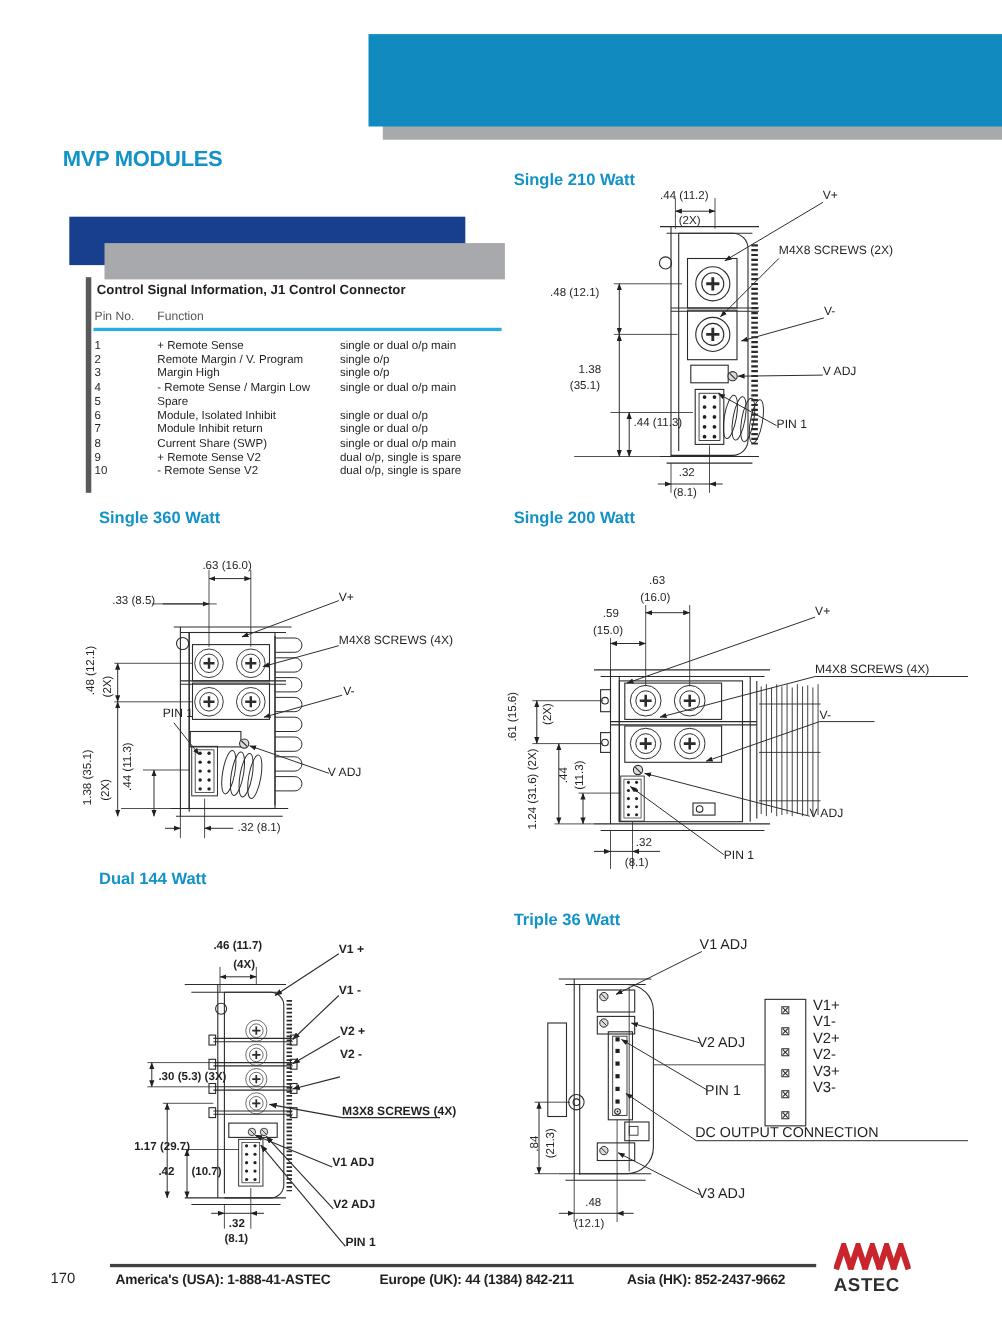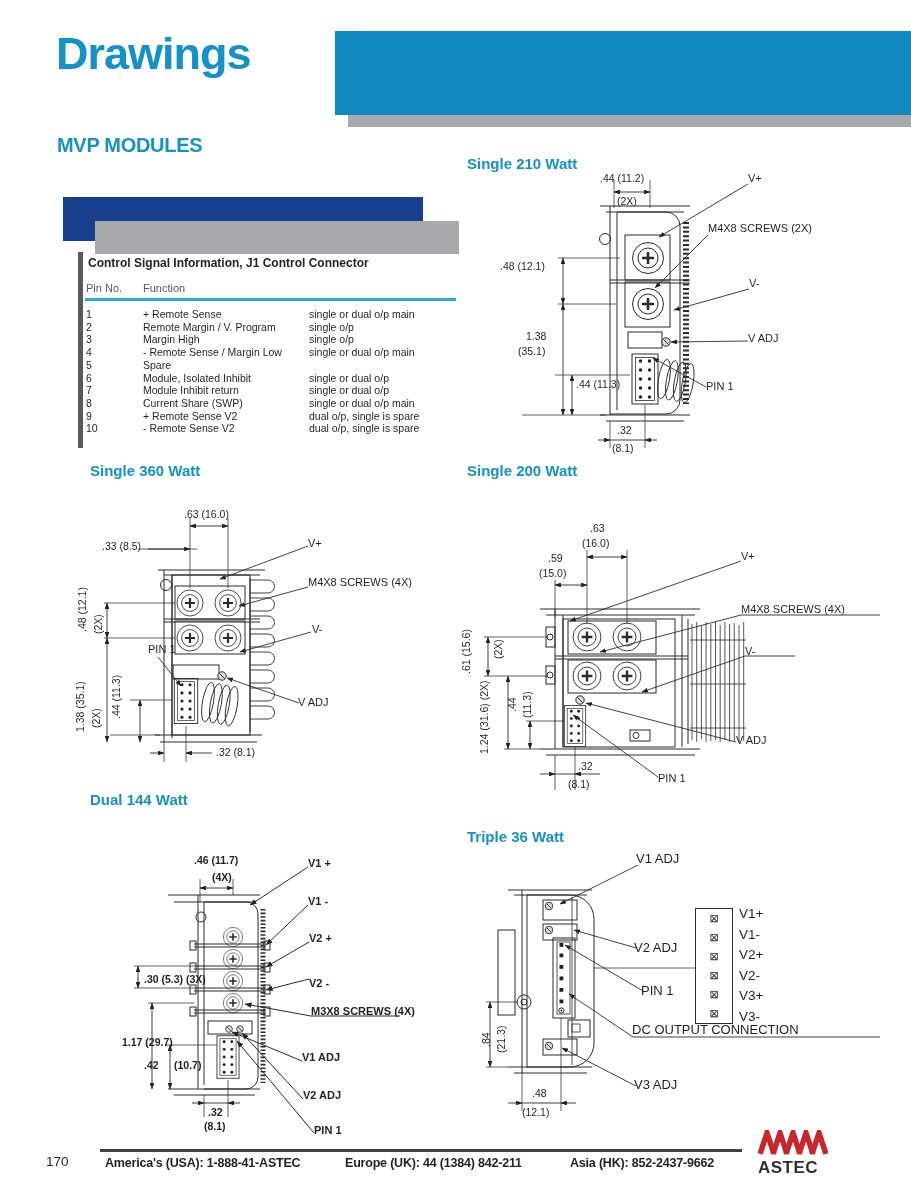--- a/index.html
+++ b/index.html
@@ -29,21 +29,21 @@
   .draw{position:absolute;}
   .draw svg{position:absolute;left:0;top:0;}
   .lb{position:absolute;font-size:11px;white-space:nowrap;}
   .dm{position:absolute;font-size:10.5px;white-space:nowrap;}
   .b{font-weight:700;}
   .rot{transform-origin:0 100%;transform:rotate(-90deg);}
   
   .legend-box{position:absolute;left:235px;top:63px;width:36px;height:114px;border:1.3px solid #2b2b2b;
               display:flex;flex-direction:column;justify-content:space-around;align-items:center;font-size:11px;}
   .legend-labels{position:absolute;left:279px;top:61px;height:118px;display:flex;flex-direction:column;
-              justify-content:space-between;font-size:13.5px;}
+              justify-content:flex-start;font-size:13.5px;}
   
   .foot-rule{position:absolute;left:100px;top:1149px;width:642px;height:2.5px;background:#404041;}
   .pagenum{position:absolute;left:46px;top:1154px;font-size:13.5px;}
   .contact{position:absolute;top:1156px;font-size:12.5px;font-weight:600;letter-spacing:-0.2px;}
   .logo{position:absolute;left:758px;top:1130px;width:80px;}
   .logo-text{font-size:17px;font-weight:800;color:#2f2f31;letter-spacing:0.5px;margin-top:-2px;}
 </style>
 </head>
 <body>
 
@@ -81,21 +81,20 @@
         </g>
       <g id="coil" fill="none" stroke="#2b2b2b" stroke-width="0.9">
         <ellipse rx="5.5" ry="20" transform="rotate(10)"></ellipse>
         <ellipse cx="8" rx="5.5" ry="20" transform="rotate(10)"></ellipse>
         <ellipse cx="16" rx="5.5" ry="20" transform="rotate(10)"></ellipse>
         <ellipse cx="24" rx="5.5" ry="20" transform="rotate(10)"></ellipse>
       </g>
     </defs>
   </svg>
 
-  <div class="pg-title">Drawings</div>
   <div class="band-shadow"></div>
   <div class="band"></div>
   <div class="mvp">MVP MODULES</div>
 
   <div class="banner-navy"></div>
   <div class="banner-shadow"></div>
 
   <div class="tableblock">
     <div class="tbar"></div>
     <div class="ttitle">Control Signal Information, J1 Control Connector</div>
@@ -459,21 +458,21 @@
         <use href="#conn" transform="translate(168,212) scale(0.85)"></use>
         <line x1="108" y1="244" x2="200" y2="244"></line>
           <line x1="114" y1="250" x2="195" y2="250"></line>
       </g>
     </svg>
     <span class="dm b" style="left:134px;top:9px">.46 (11.7)</span>
     <span class="dm b" style="left:152px;top:26px">(4X)</span>
     <span class="lb b" style="left:248px;top:12px">V1 +</span>
     <span class="lb b" style="left:248px;top:50px">V1 -</span>
     <span class="lb b" style="left:249px;top:87px">V2 +</span>
-    <span class="lb b" style="left:249px;top:132px">V2 -</span>
+    <span class="lb b" style="left:249px;top:108px">V2 -</span>
     <span class="dm b" style="left:84px;top:128px">.30 (5.3) (3X)</span>
     <span class="lb b" style="left:251px;top:160px">M3X8 SCREWS (4X)</span>
     <span class="dm b" style="left:62px;top:191px">1.17 (29.7)</span>
     <span class="dm b" style="left:84px;top:214px">.42</span>
     <span class="dm b" style="left:114px;top:214px">(10.7)</span>
     <span class="lb b" style="left:242px;top:206px">V1 ADJ</span>
     <span class="lb b" style="left:243px;top:244px">V2 ADJ</span>
     <span class="lb b" style="left:254px;top:279px">PIN 1</span>
     <span class="dm b" style="left:148px;top:261px">.32</span>
     <span class="dm b" style="left:144px;top:275px">(8.1)</span>

